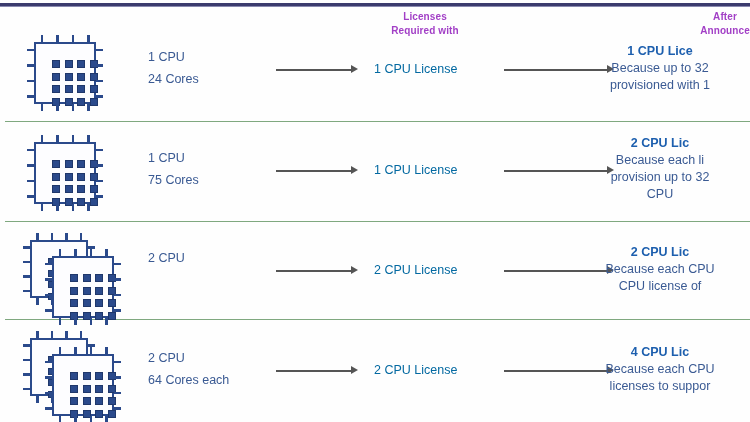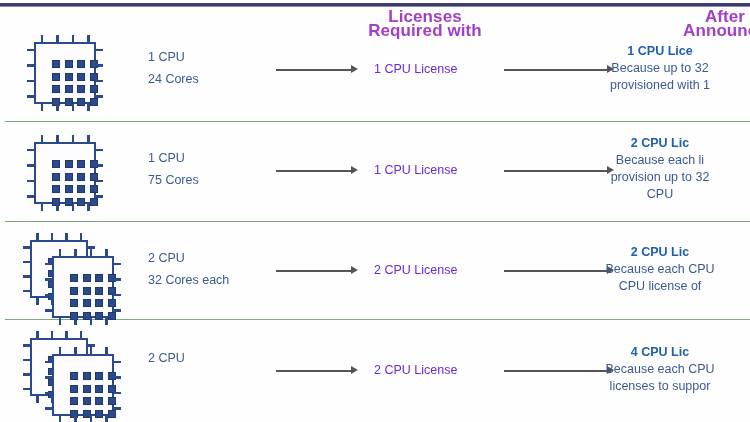--- a/index.html
+++ b/index.html
@@ -10,21 +10,21 @@
     -webkit-font-smoothing:antialiased;
   }
   #page{position:relative;width:750px;height:422px;background:#fefefe;overflow:hidden;}
 
   
   .top-rule{position:absolute;left:0;top:3px;width:750px;height:3px;background:#3b3b6d;}
   .top-rule-2{position:absolute;left:0;top:6px;width:750px;height:1px;background:#8a8ab0;}
 
   
   .hdr{
-    position:absolute;color:#a23fc6;font-weight:bold;font-size:17px;
+    position:absolute;color:#a23fc6;font-weight:bold;font-size:10px;
     line-height:14px;text-align:center;letter-spacing:.1px;
   }
   .hdr.mid{left:355px;top:10px;width:140px;}
   .hdr.right{left:640px;top:10px;width:170px;text-align:center;}
 
   
   .row{position:absolute;left:0;width:750px;}
   .row-divider{position:absolute;left:5px;width:745px;height:1px;background:#7fa87f;}
 
   
@@ -48,21 +48,21 @@
   .arrow{position:absolute;height:9px;}
   .arrow .shaft{position:absolute;left:0;top:4px;height:1.6px;background:#555;}
   .arrow .head{
     position:absolute;top:0;width:0;height:0;
     border-top:4.5px solid transparent;border-bottom:4.5px solid transparent;
     border-left:7px solid #555;
   }
 
   
   .lic{
-    position:absolute;color:#6d28d9;font-size:12.5px;white-space:nowrap;
+    position:absolute;color:#0369a1;font-size:12.5px;white-space:nowrap;
   }
 
   
   .right-block{position:absolute;left:560px;width:200px;text-align:center;}
   .right-title{color:#1d5fae;font-weight:bold;font-size:12.5px;line-height:17px;white-space:nowrap;}
   .right-desc{color:#3a5a93;font-size:12.5px;line-height:17px;}
 </style>
 </head>
 <body>
 
@@ -271,21 +271,20 @@
             <div class="pin" style="top: 45.5px; left: 1px; height: 2.5px; width: 7px;"></div>
             <div class="pin" style="top: 45.5px; left: 70px; height: 2.5px; width: 7px;"></div>
             <div class="pin" style="left: 61px; top: 1px; width: 2.5px; height: 7px;"></div>
             <div class="pin" style="left: 61px; top: 70px; width: 2.5px; height: 7px;"></div>
             <div class="pin" style="top: 61px; left: 1px; height: 2.5px; width: 7px;"></div>
             <div class="pin" style="top: 61px; left: 70px; height: 2.5px; width: 7px;"></div>
           </div>
         </div>
         <div class="spec" style="left: 148px; top: 25px;">
           <div>2 CPU</div>
-          <div>32 Cores each</div>
         </div>
         <div class="arrow" style="left: 276px; top: 44px; width: 82px;">
           <div class="shaft" style="width:75px"></div>
           <div class="head" style="left:75px"></div>
         </div>
         <div class="lic" style="left: 374px; top: 41px;">2 CPU License</div>
         <div class="arrow" style="left: 504px; top: 44px; width: 110px;">
           <div class="shaft" style="width:103px"></div>
           <div class="head" style="left:103px"></div>
         </div>
@@ -365,20 +364,21 @@
             <div class="pin" style="top: 45.5px; left: 1px; height: 2.5px; width: 7px;"></div>
             <div class="pin" style="top: 45.5px; left: 70px; height: 2.5px; width: 7px;"></div>
             <div class="pin" style="left: 61px; top: 1px; width: 2.5px; height: 7px;"></div>
             <div class="pin" style="left: 61px; top: 70px; width: 2.5px; height: 7px;"></div>
             <div class="pin" style="top: 61px; left: 1px; height: 2.5px; width: 7px;"></div>
             <div class="pin" style="top: 61px; left: 70px; height: 2.5px; width: 7px;"></div>
           </div>
         </div>
         <div class="spec" style="left: 148px; top: 27px;">
           <div>2 CPU</div>
+          <div>64 Cores each</div>
         </div>
         <div class="arrow" style="left: 276px; top: 46px; width: 82px;">
           <div class="shaft" style="width:75px"></div>
           <div class="head" style="left:75px"></div>
         </div>
         <div class="lic" style="left: 374px; top: 43px;">2 CPU License</div>
         <div class="arrow" style="left: 504px; top: 46px; width: 110px;">
           <div class="shaft" style="width:103px"></div>
           <div class="head" style="left:103px"></div>
         </div>

